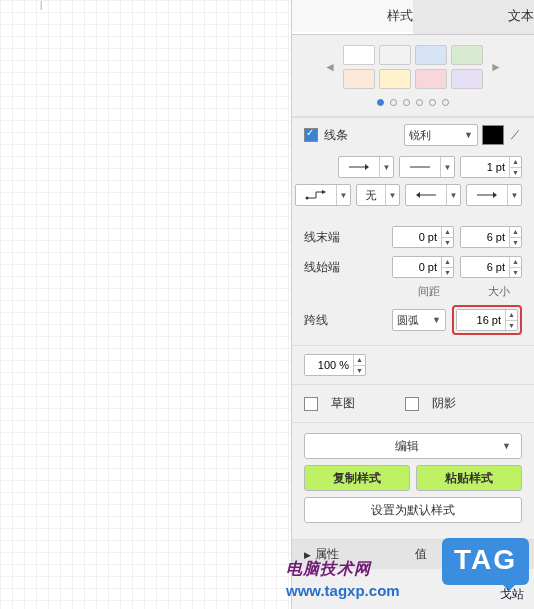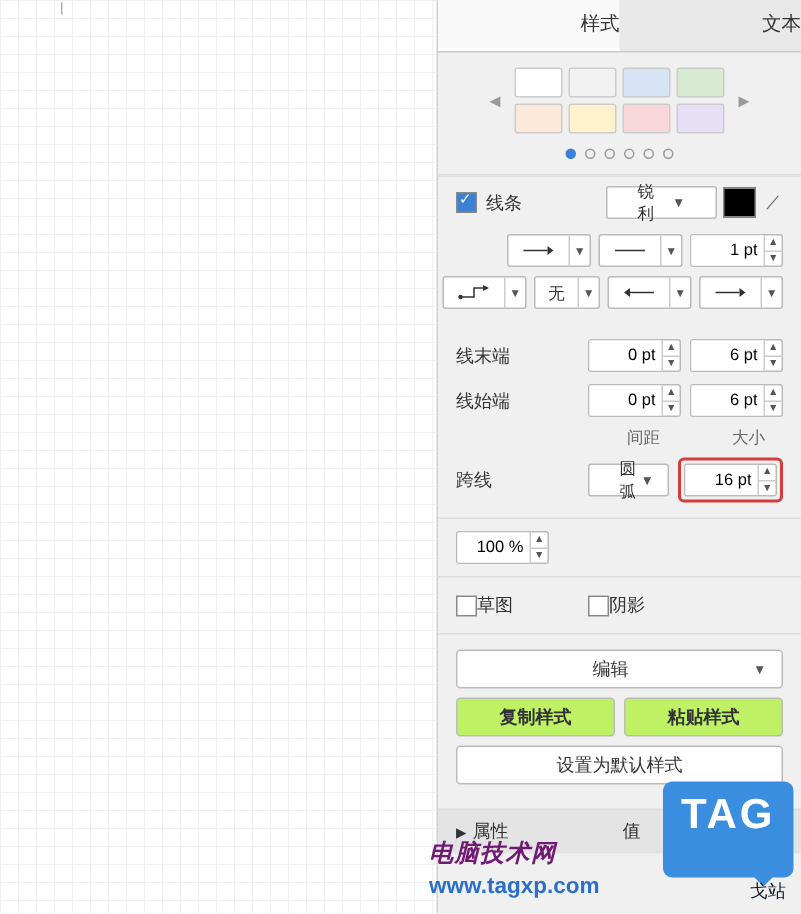--- a/index.html
+++ b/index.html
@@ -26,21 +26,21 @@
 .dots { display: flex; gap: 6px; justify-content: center; margin-top: 10px; }
 .dot { width: 7px; height: 7px; border-radius: 50%; border: 1px solid #999; }
 .dot.active { background: #3b82d4; border-color: #3b82d4; }
 
 .line-row { display: flex; align-items: center; gap: 6px; padding: 6px 12px; }
 .checkbox { width: 14px; height: 14px; border: 1px solid #888; background: #3b82d4; position: relative; display: inline-block; }
 .checkbox::after { content: "✓"; color: #fff; font-size: 10px; position: absolute; top: -2px; left: 1px; }
 .checkbox.empty { background: #fff; }
 .checkbox.empty::after { content: ""; }
 .label { font-size: 12px; }
-.select { height: 22px; border: 1px solid #bbb; background: #fff; border-radius: 2px; font-size: 11px; padding: 0 20px; display: flex; align-items: center; justify-content: space-between; cursor: pointer; }
+.select { height: 22px; border: 1px solid #bbb; background: #fff; border-radius: 2px; font-size: 11px; padding: 0 4px; display: flex; align-items: center; justify-content: space-between; cursor: pointer; }
 .sel-caret { font-size: 9px; color: #555; margin-left: 3px; }
 .color-box { width: 22px; height: 20px; background: #000; border: 1px solid #888; cursor: pointer; }
 .reset-icon { width: 14px; height: 20px; display: flex; align-items: center; justify-content: center; cursor: pointer; color: #555; }
 
 .control-rows { padding: 4px 12px 10px 12px; }
 .ctrl-row { display: flex; gap: 5px; margin-bottom: 6px; justify-content: flex-end; }
 .small-ctrl { display: flex; border: 1px solid #bbb; border-radius: 2px; background: #fff; height: 22px; }
 .small-ctrl .main { padding: 0 8px; display: flex; align-items: center; justify-content: center; font-size: 11px; min-width: 28px; }
 .small-ctrl .caret { width: 14px; border-left: 1px solid #ccc; display: flex; align-items: center; justify-content: center; font-size: 8px; color: #555; }
 .spinner { display: flex; border: 1px solid #bbb; border-radius: 2px; background: #fff; height: 22px; }
@@ -56,35 +56,35 @@
 .headers { display: flex; padding: 2px 12px; font-size: 11px; color: #666; }
 .headers span:first-child { margin-left: auto; margin-right: 48px; }
 .headers span:last-child { margin-right: 12px; }
 
 .highlight-box { border: 2px solid #d43d3d; border-radius: 4px; padding: 2px; }
 
 .opacity-row { display: flex; align-items: center; padding: 8px 12px; border-top: 1px solid #ddd; border-bottom: 1px solid #ddd; }
 .opacity-row .lbl { flex: 1; }
 
 .check-pair { display: flex; padding: 10px 12px; gap: 50px; border-bottom: 1px solid #ddd; }
-.check-item { display: flex; align-items: center; gap: 0; }
+.check-item { display: flex; align-items: center; gap: 13px; }
 
 .btns { padding: 10px 12px; border-bottom: 1px solid #ddd; }
 .btn-full { width: 100%; height: 26px; border: 1px solid #bbb; background: #fff; border-radius: 3px; font-size: 12px; margin-bottom: 6px; cursor: pointer; display: flex; align-items: center; justify-content: center; }
 .btn-half-row { display: flex; gap: 6px; margin-bottom: 6px; }
 .btn-half { flex: 1; height: 26px; border: 1px solid #bbb; background: #bef264; border-radius: 3px; font-size: 12px; cursor: pointer; display: flex; align-items: center; justify-content: center; font-weight: bold; }
 
 .prop-head { display: flex; padding: 6px 12px; background: #e4e4e4; font-size: 12px; align-items: center; }
 .prop-head .tri { margin-right: 4px; font-size: 9px; }
 .prop-head .c1 { flex: 0 0 100px; }
 
 .watermark { position: absolute; left: 286px; bottom: 10px; font-weight: bold; }
 .wm-line1 { font-size: 16px; color: #701a75; letter-spacing: 1px; font-style: italic; }
 .wm-line2 { font-size: 15px; color: #2a6fc9; margin-top: 2px; }
-.tag-badge { position: absolute; right: 5px; bottom: 24px; background: #3b8de0; color: #fff; font-size: 28px; font-weight: bold; padding: 6px 12px 26px 12px; border-radius: 6px; letter-spacing: 2px; }
+.tag-badge { position: absolute; right: 5px; bottom: 24px; background: #3b8de0; color: #fff; font-size: 28px; font-weight: bold; padding: 6px 12px 9px 12px; border-radius: 6px; letter-spacing: 2px; }
 .tag-badge::after { content: ""; position: absolute; right: 12px; bottom: -6px; width: 0; height: 0; border-left: 8px solid transparent; border-right: 8px solid transparent; border-top: 8px solid #3b8de0; }
 .under-tag { position: absolute; right: 10px; bottom: 6px; font-size: 12px; color: #0f172a; }
 
 svg.arr { width: 24px; height: 10px; }
 </style>
 </head>
 <body>
 
 <div class="canvas-area">
   <div class="ruler-tick" style="left:40px">|</div>

